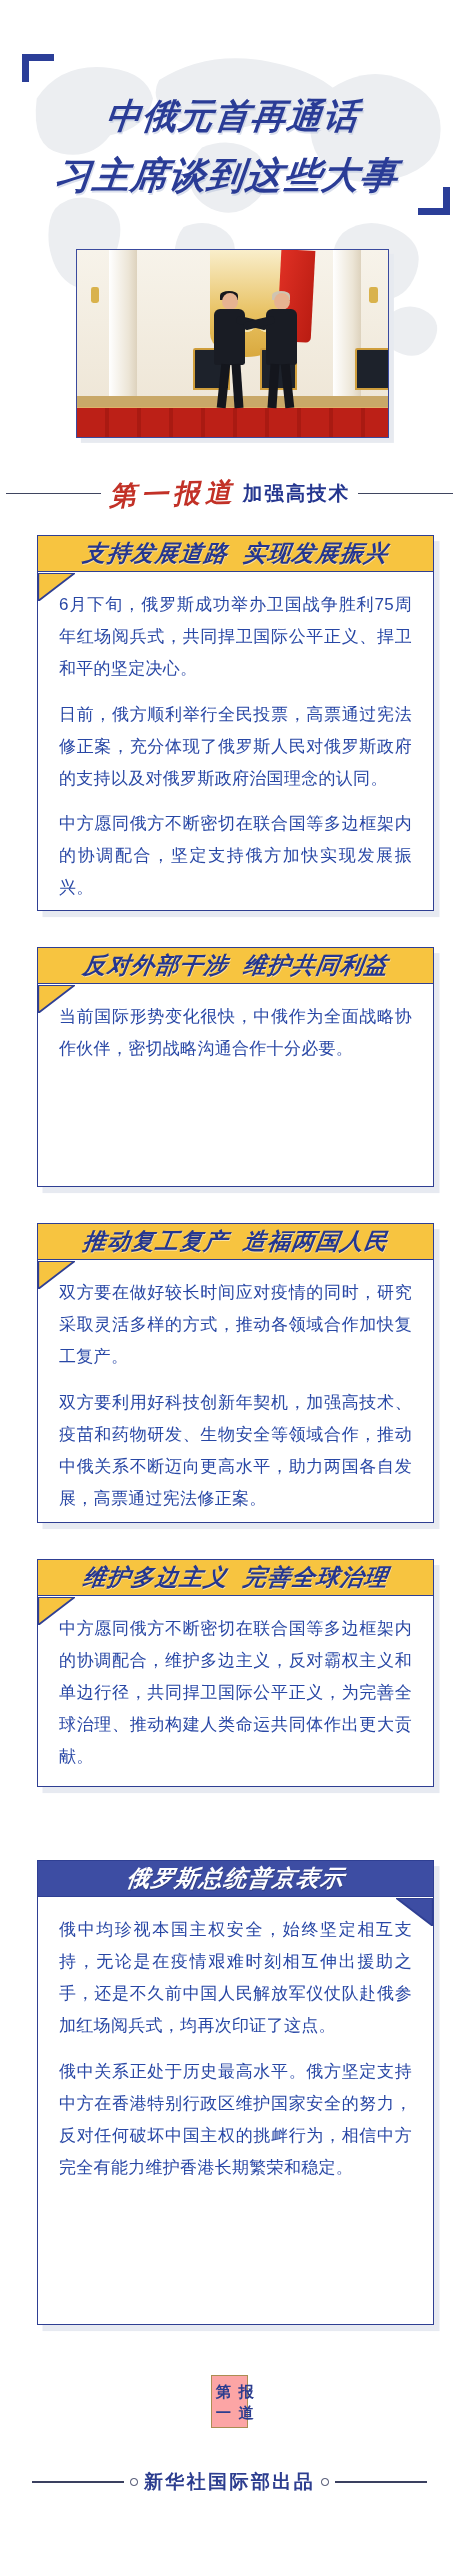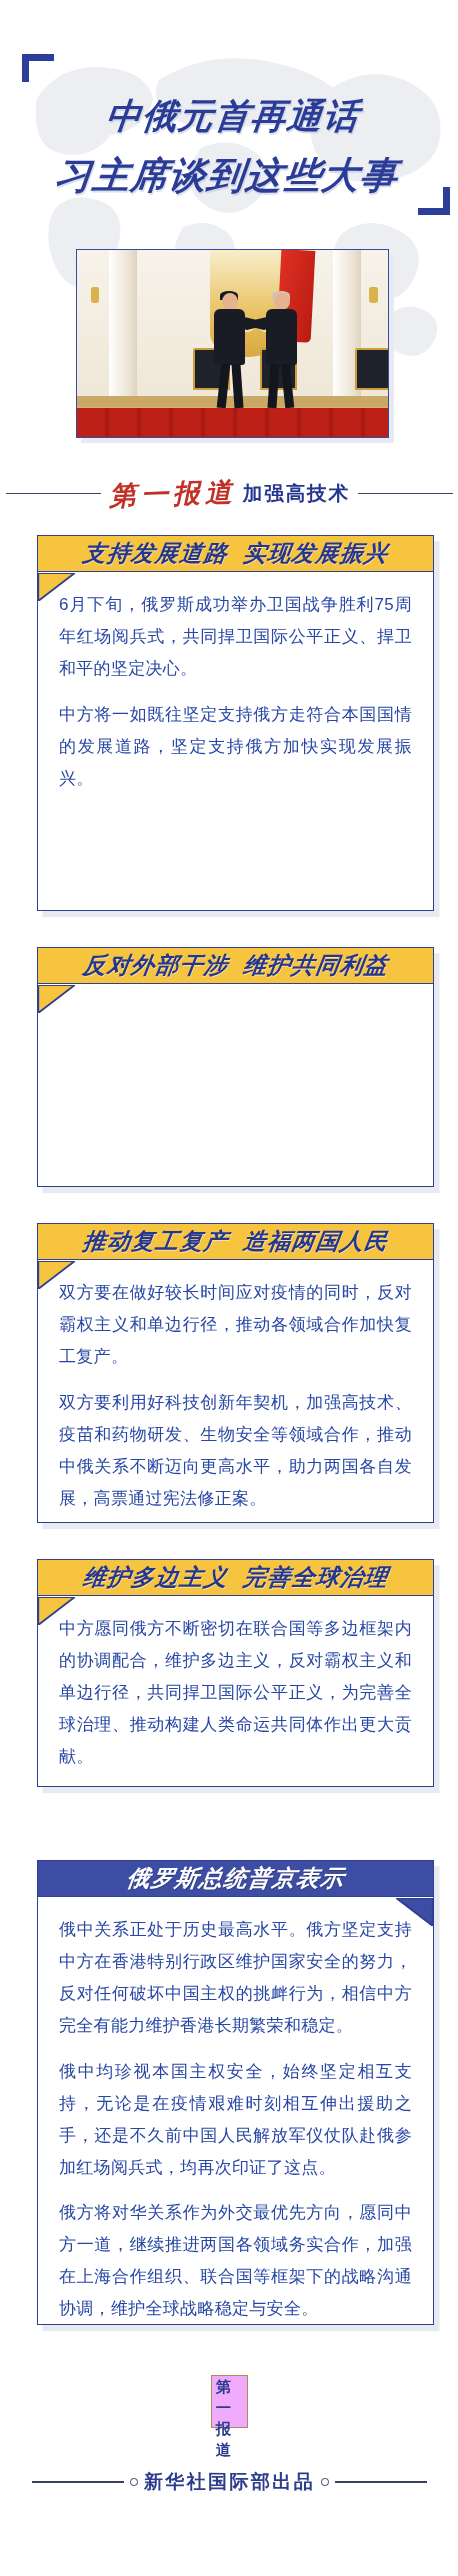--- a/index.html
+++ b/index.html
@@ -107,22 +107,22 @@
   .card.blue .banner .btxt{color:#ffffff;text-shadow:0.6px 1.2px 0 rgba(0,0,0,0.25);}
   .card.blue .notch{left:auto;right:0;}
   .card .body{padding:17px 21px 0 21px;}
   .card .body p{
     margin:0 0 13.5px 0;font-size:17px;line-height:32px;color:#2847a5;
     text-align:justify;letter-spacing:0.3px;
   }
   
   .stamp{
     position:absolute;left:211px;top:2375px;width:35px;height:51px;
-    border:1.2px solid #ab8d52;background:#f0abfc;
-    display:flex;flex-direction:column;align-items:center;justify-content:space-between;
+    border:1.2px solid #ab8d52;background:#fca5a5;
+    display:flex;flex-direction:row;align-items:center;justify-content:space-between;
     font-family:"Liberation Serif","DejaVu Serif",serif;color:#2c3d8f;font-weight:bold;
   }
   .stamp .row{font-size:15.3px;line-height:21px;letter-spacing:3.7px;margin-left:3.7px;}
   .credit{
     position:absolute;left:0;top:2465px;width:459px;height:34px;
     display:flex;align-items:center;justify-content:center;
   }
   .credit .line{width:92px;height:1.2px;background:#3a4060;}
   .credit .dot{width:5.5px;height:5.5px;border:1.2px solid #3a4060;border-radius:50%;margin:0 6.1px;}
   .credit .ctxt{
@@ -202,44 +202,46 @@
 
   <div class="card" style="top:535px;height:374px;">
     <div class="banner">
       <span class="btxt">支持发展道路  实现发展振兴</span>
     </div>
     <svg class="notch" viewBox="0 0 60 46">
         <polygon points="0,0 60,0 0,46" fill="#f7c440" stroke="#2f3f93" stroke-width="3"></polygon>
       </svg>
     <div class="body">
       <p>6月下旬，俄罗斯成功举办卫国战争胜利75周年红场阅兵式，共同捍卫国际公平正义、捍卫和平的坚定决心。</p>
-      <p>中方将一如既往坚定支持俄方走符合本国国情的发展道路，坚定支持俄方加快实现发展振兴。</p>
+      <p>日前，俄方顺利举行全民投票，高票通过宪法修正案，充分体现了俄罗斯人民对俄罗斯政府的支持以及对俄罗斯政府治国理念的认同。</p>
+      <p>中方愿同俄方不断密切在联合国等多边框架内的协调配合，坚定支持俄方加快实现发展振兴。</p>
     </div>
   </div>
 
   <div class="card" style="top:947px;height:238px;">
     <div class="banner">
       <span class="btxt">反对外部干涉  维护共同利益</span>
     </div>
     <svg class="notch" viewBox="0 0 60 46">
         <polygon points="0,0 60,0 0,46" fill="#f7c440" stroke="#2f3f93" stroke-width="3"></polygon>
       </svg>
     <div class="body">
+      <p>当前国际形势变化很快，中俄作为全面战略协作伙伴，密切战略沟通合作十分必要。</p>
     </div>
   </div>
 
   <div class="card" style="top:1223px;height:298px;">
     <div class="banner">
       <span class="btxt">推动复工复产  造福两国人民</span>
     </div>
     <svg class="notch" viewBox="0 0 60 46">
         <polygon points="0,0 60,0 0,46" fill="#f7c440" stroke="#2f3f93" stroke-width="3"></polygon>
       </svg>
     <div class="body">
-      <p>双方要在做好较长时间应对疫情的同时，反对霸权主义和单边行径，推动各领域合作加快复工复产。</p>
+      <p>双方要在做好较长时间应对疫情的同时，研究采取灵活多样的方式，推动各领域合作加快复工复产。</p>
       <p>双方要利用好科技创新年契机，加强高技术、疫苗和药物研发、生物安全等领域合作，推动中俄关系不断迈向更高水平，助力两国各自发展，高票通过宪法修正案。</p>
     </div>
   </div>
 
   <div class="card" style="top:1559px;height:226px;">
     <div class="banner">
       <span class="btxt">维护多边主义  完善全球治理</span>
     </div>
     <svg class="notch" viewBox="0 0 60 46">
         <polygon points="0,0 60,0 0,46" fill="#f7c440" stroke="#2f3f93" stroke-width="3"></polygon>
@@ -250,23 +252,22 @@
   </div>
 
   <div class="card blue" style="top:1860px;height:463px;">
     <div class="banner">
       <span class="btxt">俄罗斯总统普京表示</span>
     </div>
     <svg class="notch" viewBox="0 0 60 46">
         <polygon points="60,0 0,0 60,46" fill="#3d4da3" stroke="#2f3f93" stroke-width="3"></polygon>
       </svg>
     <div class="body">
+      <p>俄中均珍视本国主权安全，始终坚定相互支持，无论是在疫情艰难时刻相互伸出援助之手，还是不久前中国人民解放军仪仗队赴俄参加红场阅兵式，均再次印证了这点。</p>
       <p>俄中关系正处于历史最高水平。俄方坚定支持中方在香港特别行政区维护国家安全的努力，反对任何破坏中国主权的挑衅行为，相信中方完全有能力维护香港长期繁荣和稳定。</p>
-      <p>俄中均珍视本国主权安全，始终坚定相互支持，无论是在疫情艰难时刻相互伸出援助之手，还是不久前中国人民解放军仪仗队赴俄参加红场阅兵式，均再次印证了这点。</p>
-      <p>俄方将对华关系作为外交最优先方向，愿同中方一道，继续推进两国各领域务实合作，加强在上海合作组织、联合国等框架下的战略沟通协调，维护全球战略稳定与安全。</p>
     </div>
   </div>
 
   <div class="stamp">
     <div class="row">第一</div>
     <div class="row">报道</div>
   </div>
 
   <div class="credit">
     <div class="line"></div>

